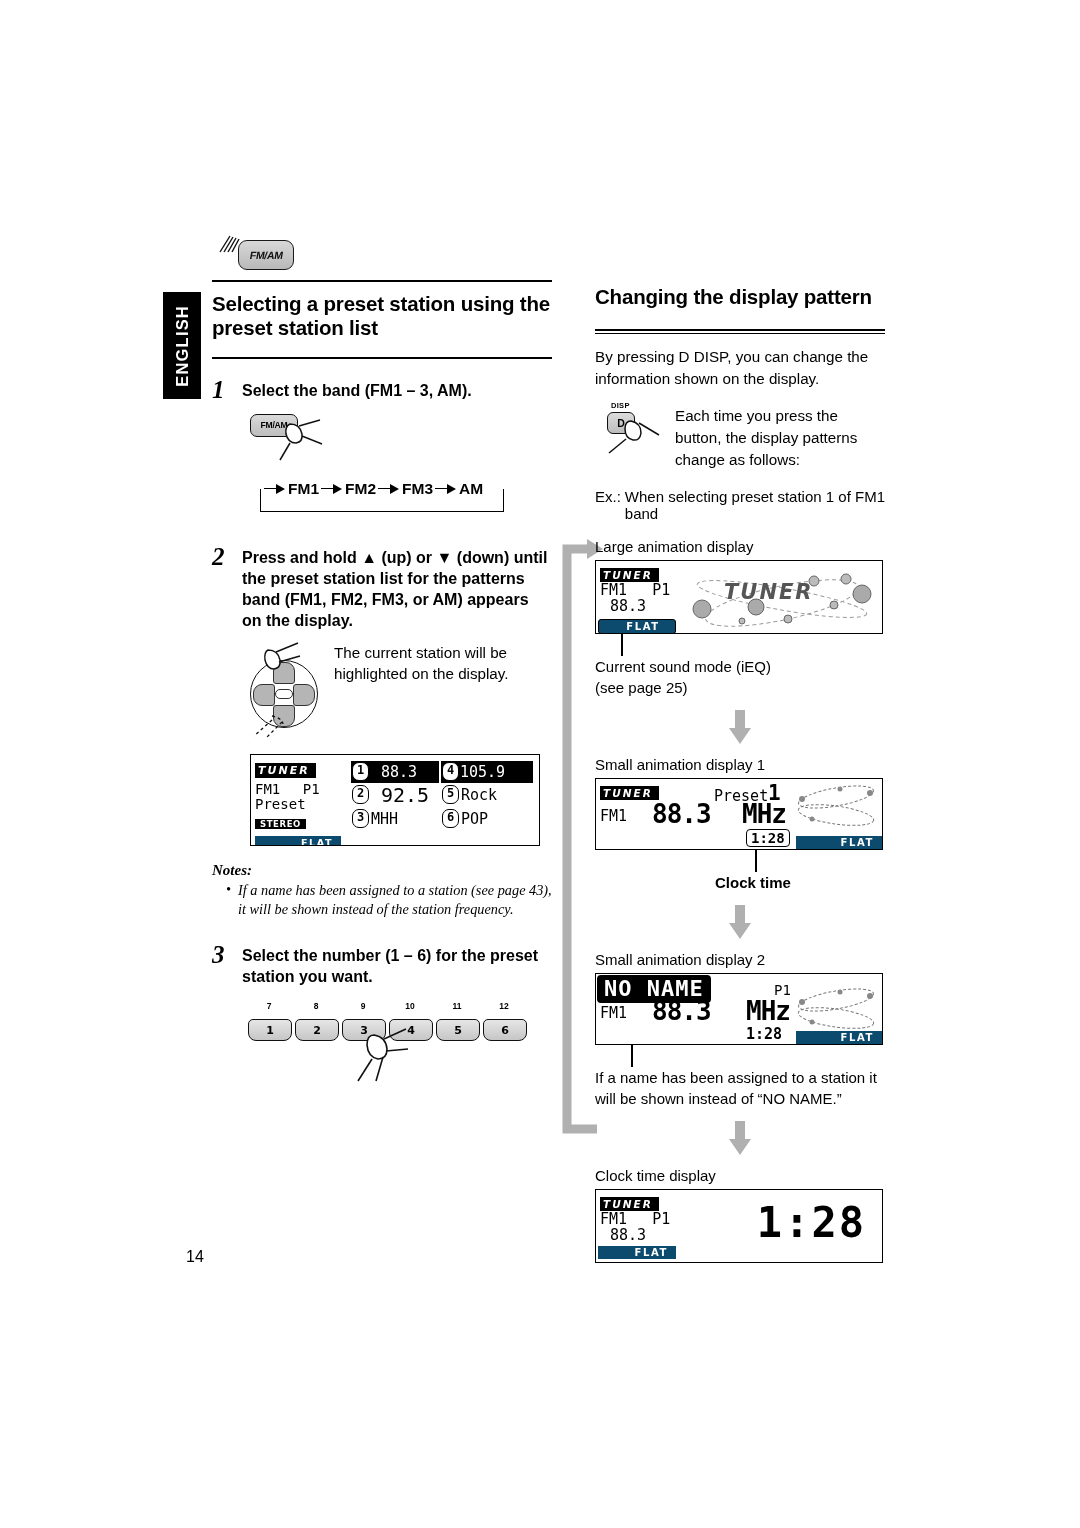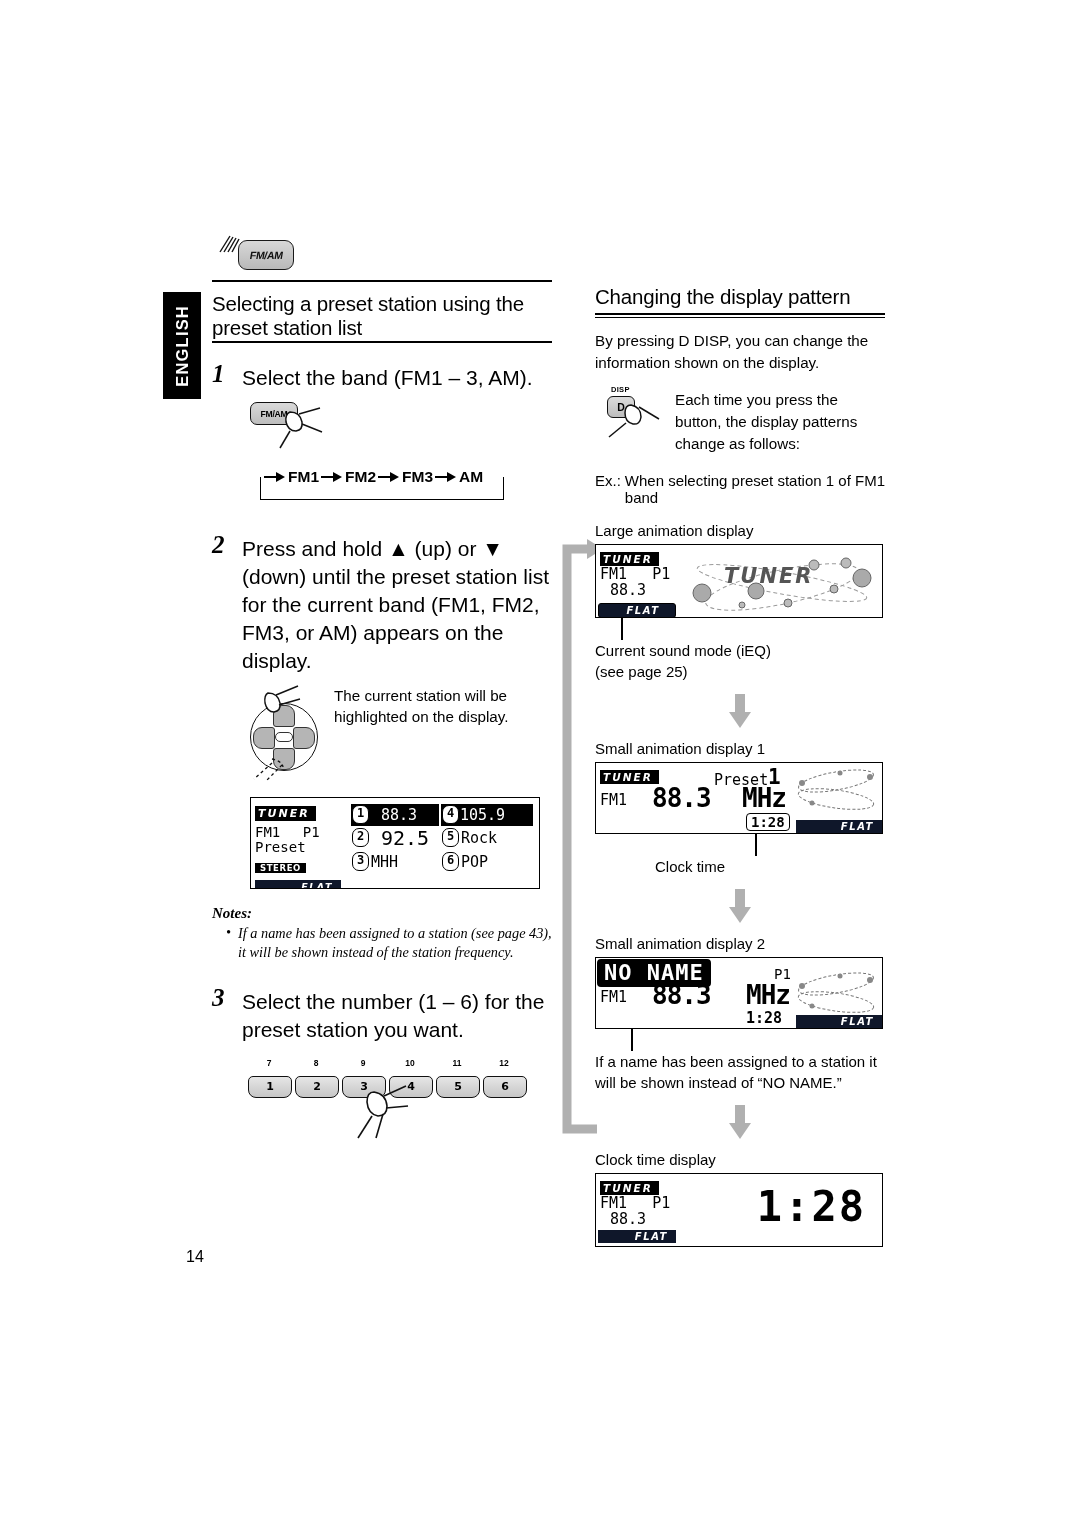--- a/index.html
+++ b/index.html
@@ -93,27 +93,27 @@
   }
 
   
   .rule-top {
     border-top: 2.6px solid #000;
     margin: 4px 0 0 0;
     height: 0;
   }
   h2.section {
     font-size: 20.5px;
-    font-weight: normal;
+    font-weight: bold;
     line-height: 1.18;
     margin: 10px 0 0 0;
     letter-spacing: -0.2px;
     border-bottom: 2.4px solid #000;
     display: inline-block;
-    padding-bottom: 1px;
+    padding-bottom: 17px;
   }
   h2.section.right {
     margin: 0;
     border-bottom: none;
   }
   .dbl-rule {
     border-top: 2.6px solid #000;
     border-bottom: 1.2px solid #000;
     height: 2px;
     margin-top: 3px;
@@ -133,22 +133,22 @@
   .step-num {
     font-size: 25px;
     font-weight: bold;
     font-style: italic;
     font-family: "Liberation Serif", serif;
     width: 30px;
     flex: 0 0 30px;
     line-height: 1.05;
   }
   .step-text {
-    font-size: 21px;
-    font-weight: normal;
+    font-size: 16px;
+    font-weight: bold;
     line-height: 1.33;
     padding-top: 3px;
   }
 
   
   .sub-row {
     display: flex;
     margin-top: 8px;
     padding-left: 38px;
   }
@@ -312,29 +312,28 @@
     border-left: 10px solid #000;
     border-bottom: 100% solid transparent;
     border-top: 0 solid transparent;
     height: 100%;
     width: 0;
     transform: skewX(-22deg);
     background: #000;
     border: none;
   }
   .flat-bar {
-    background: #0f172a;
+    background: #0c4a6e;
     color: #fff;
     font-family: "DejaVu Sans", sans-serif;
     font-weight: bold;
     letter-spacing: 1.6px;
     display: inline-block;
     text-align: right;
     padding: 1px 8px 1px 20px;
-    font-style: italic;
   }
   .stereo-bar {
     background: #000;
     color: #fff;
     font-family: "DejaVu Sans", sans-serif;
     font-weight: bold;
     letter-spacing: 0.6px;
     display: inline-block;
     padding: 0px 5px;
   }
@@ -573,21 +572,21 @@
         <span class="arrow-r"></span>
         <span class="b">FM3</span>
         <span class="arrow-r"></span>
         <span class="b">AM</span>
       </div>
     </div>
 
     
     <div class="step">
       <div class="step-num">2</div>
-      <div class="step-text">Press and hold ▲ (up) or ▼ (down) until the preset station list for the current band (FM1, FM2, FM3, or AM) appears on the display.</div>
+      <div class="step-text">Press and hold ▲ (up) or ▼ (down) until the preset station list for the patterns band (FM1, FM2, FM3, or AM) appears on the display.</div>
     </div>
 
     <div class="joy-row">
       <div class="joy-fig">
         <div class="joy-circle"></div>
         <div class="joy-pad joy-up"></div>
         <div class="joy-pad joy-down"></div>
         <div class="joy-pad joy-left"></div>
         <div class="joy-pad joy-right"></div>
         <div class="joy-center"></div>
@@ -791,21 +790,21 @@
           <ellipse cx="44" cy="14" rx="38" ry="9" fill="none" stroke="#777" stroke-width="1" stroke-dasharray="3 2" transform="rotate(-10 44 14)"></ellipse>
           <ellipse cx="44" cy="32" rx="38" ry="9" fill="none" stroke="#777" stroke-width="1" stroke-dasharray="3 2" transform="rotate(8 44 32)"></ellipse>
           <circle cx="10" cy="16" r="3" fill="#888"></circle>
           <circle cx="48" cy="6" r="2.5" fill="#888"></circle>
           <circle cx="78" cy="10" r="3" fill="#888"></circle>
           <circle cx="20" cy="36" r="2.5" fill="#888"></circle>
         </svg>
       </div>
     </div>
     <div class="leader mid"></div>
-    <div class="sub-caption" style="margin-top:0;margin-left:60px;">Clock time</div>
+    <div class="sub-caption" style="margin-top:0;margin-left:120px;font-weight:bold;">Clock time</div>
 
     <div class="down-arrow">
       <svg width="22" height="34" viewBox="0 0 22 34">
         <path d="M6 0 L16 0 L16 18 L22 18 L11 34 L0 18 L6 18 Z" fill="#b0b0b0"></path>
       </svg>
     </div>
 
     
     <div class="caption tight">Small animation display 2</div>
     <div class="lcd" style="width:286px;height:70px;">

